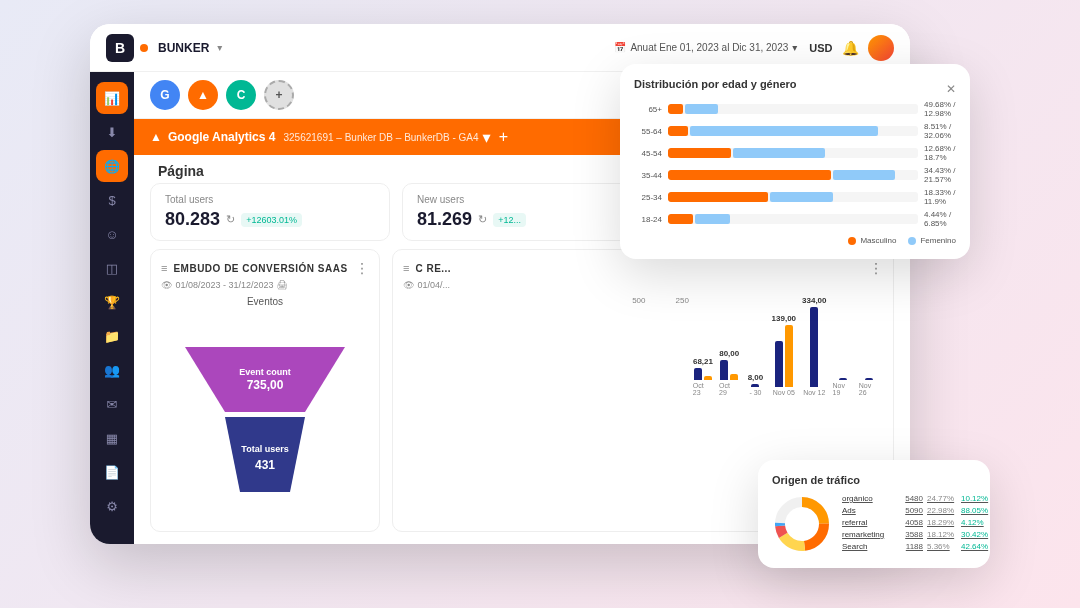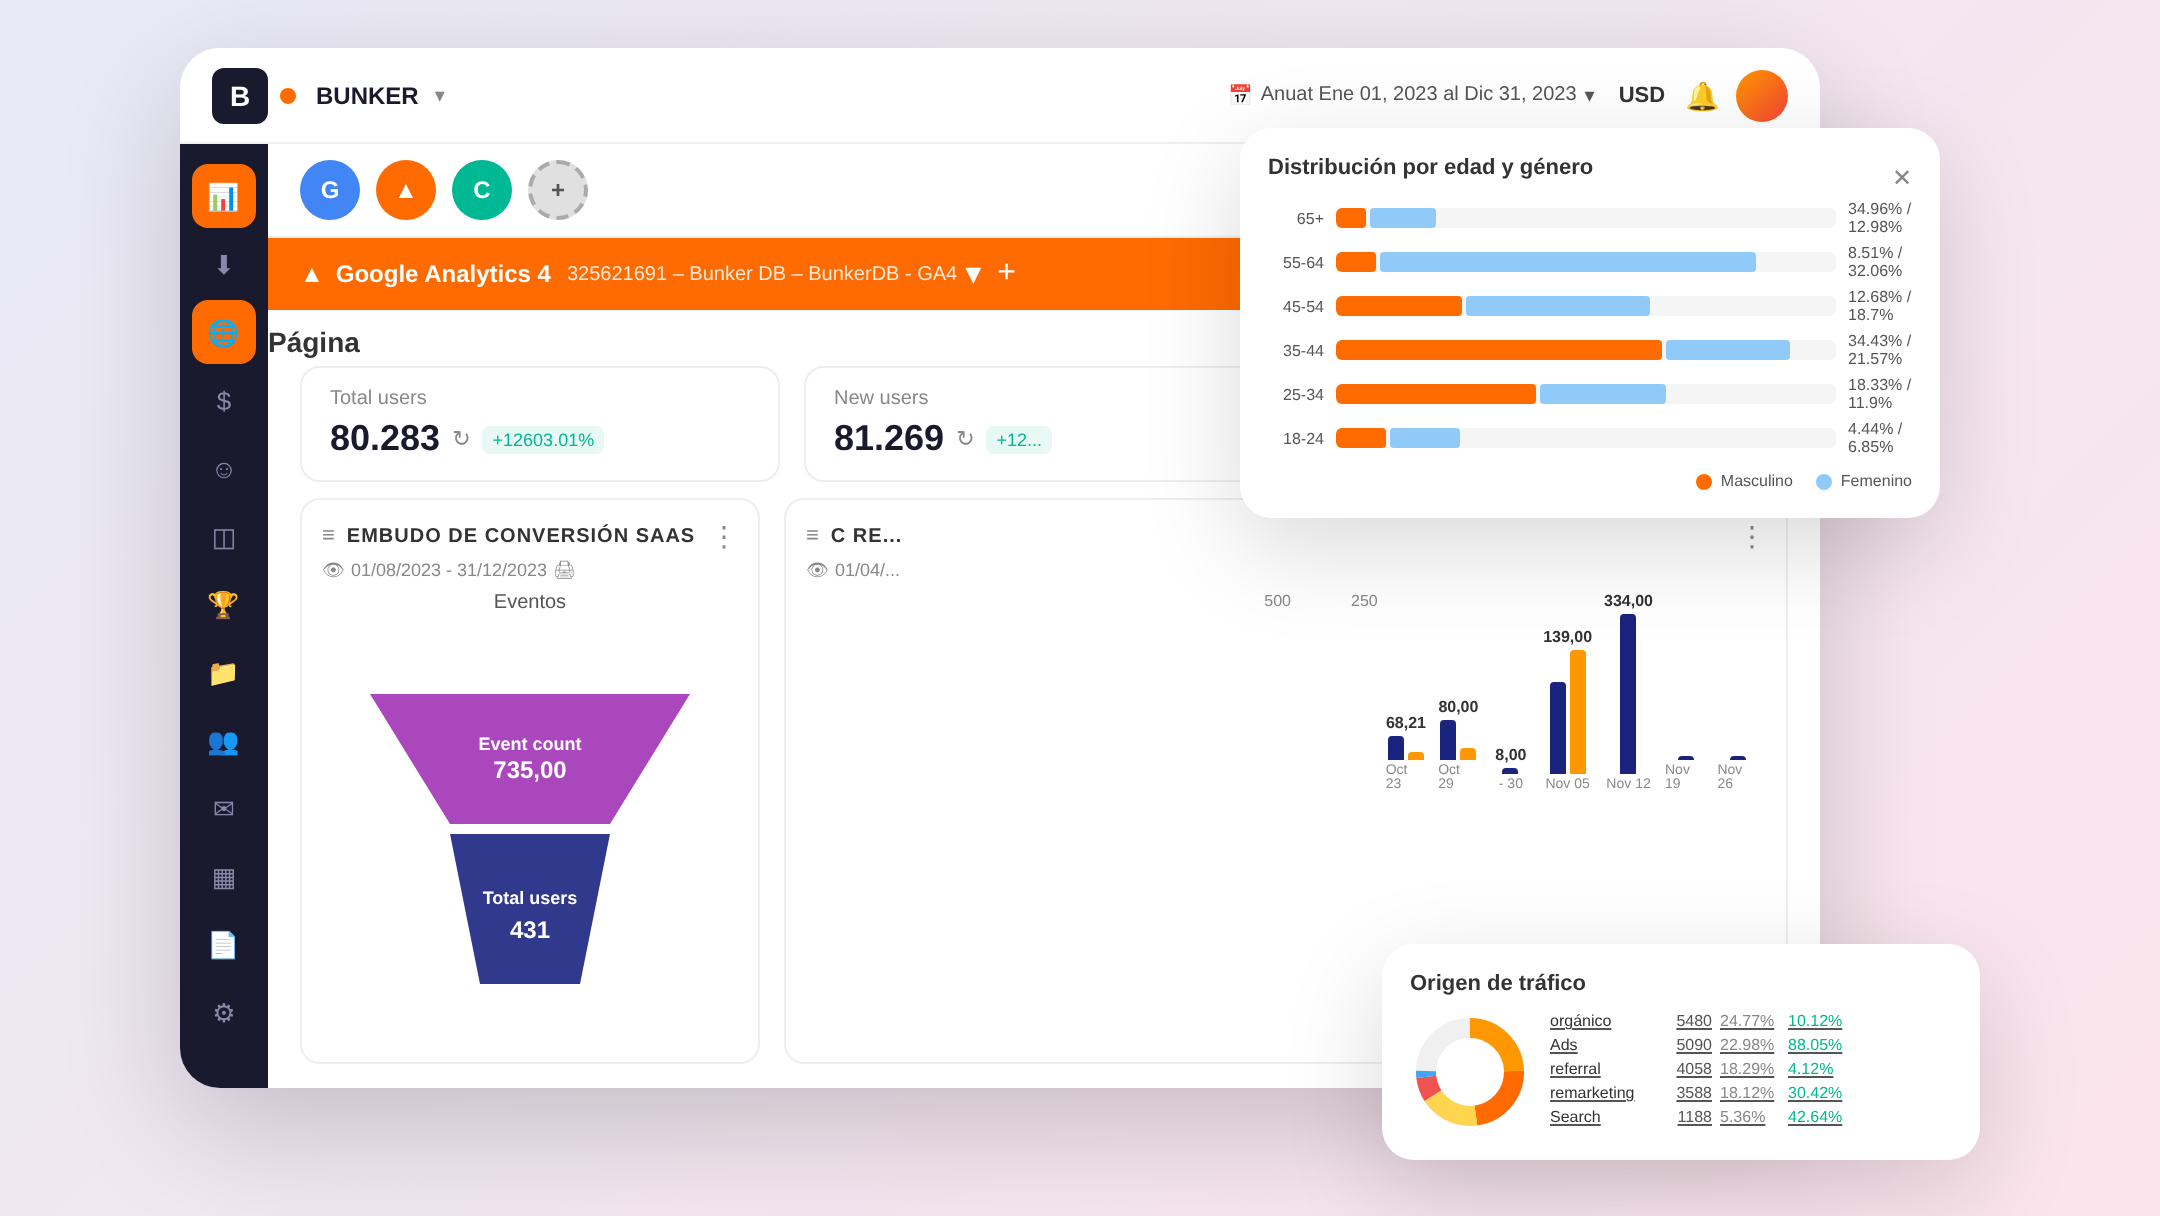--- a/index.html
+++ b/index.html
@@ -243,21 +243,21 @@
     .ga4-action-btn {
       color: #fff;
       cursor: pointer;
       opacity: 0.85;
     }
 
     
     .page-header-row {
       display: flex;
       align-items: center;
-      padding: 8px 0 4px;
+      padding: 8px 24px 4px;
       flex-shrink: 0;
     }
     .page-header-title {
       font-size: 14px;
       font-weight: 600;
       color: #333;
     }
     .page-header-spacer { flex: 1; }
     .page-header-actions {
       display: flex;
@@ -502,23 +502,23 @@
     }
     .legend-dot {
       width: 8px;
       height: 8px;
       border-radius: 50%;
     }
 
     
     .floating-traffic {
       position: absolute;
-      bottom: 4px;
+      bottom: 16px;
       right: 0px;
-      width: 299px;
+      width: 232px;
       background: #fff;
       border-radius: 16px;
       box-shadow: 0 15px 50px rgba(0,0,0,0.15);
       padding: 14px;
       z-index: 10;
     }
     .traffic-title {
       font-size: 11px;
       font-weight: 600;
       color: #333;
@@ -804,21 +804,21 @@
       <span class="dist-close">✕</span>
     </div>
     <div class="horizontal-bars">
 
       <div class="h-bar-row">
         <span class="h-bar-label">65+</span>
         <div class="h-bar-track">
           <div class="h-bar-fill-orange" style="width:6%;"></div>
           <div class="h-bar-fill-blue" style="width:13%;"></div>
         </div>
-        <span class="h-bar-pct">34.96% / 12.98%</span>
+        <span class="h-bar-pct">49.68% / 12.98%</span>
       </div>
 
       <div class="h-bar-row">
         <span class="h-bar-label">55-64</span>
         <div class="h-bar-track">
           <div class="h-bar-fill-orange" style="width:8%;"></div>
           <div class="h-bar-fill-blue" style="width:75%;"></div>
         </div>
         <span class="h-bar-pct">8.51% / 32.06%</span>
       </div>

